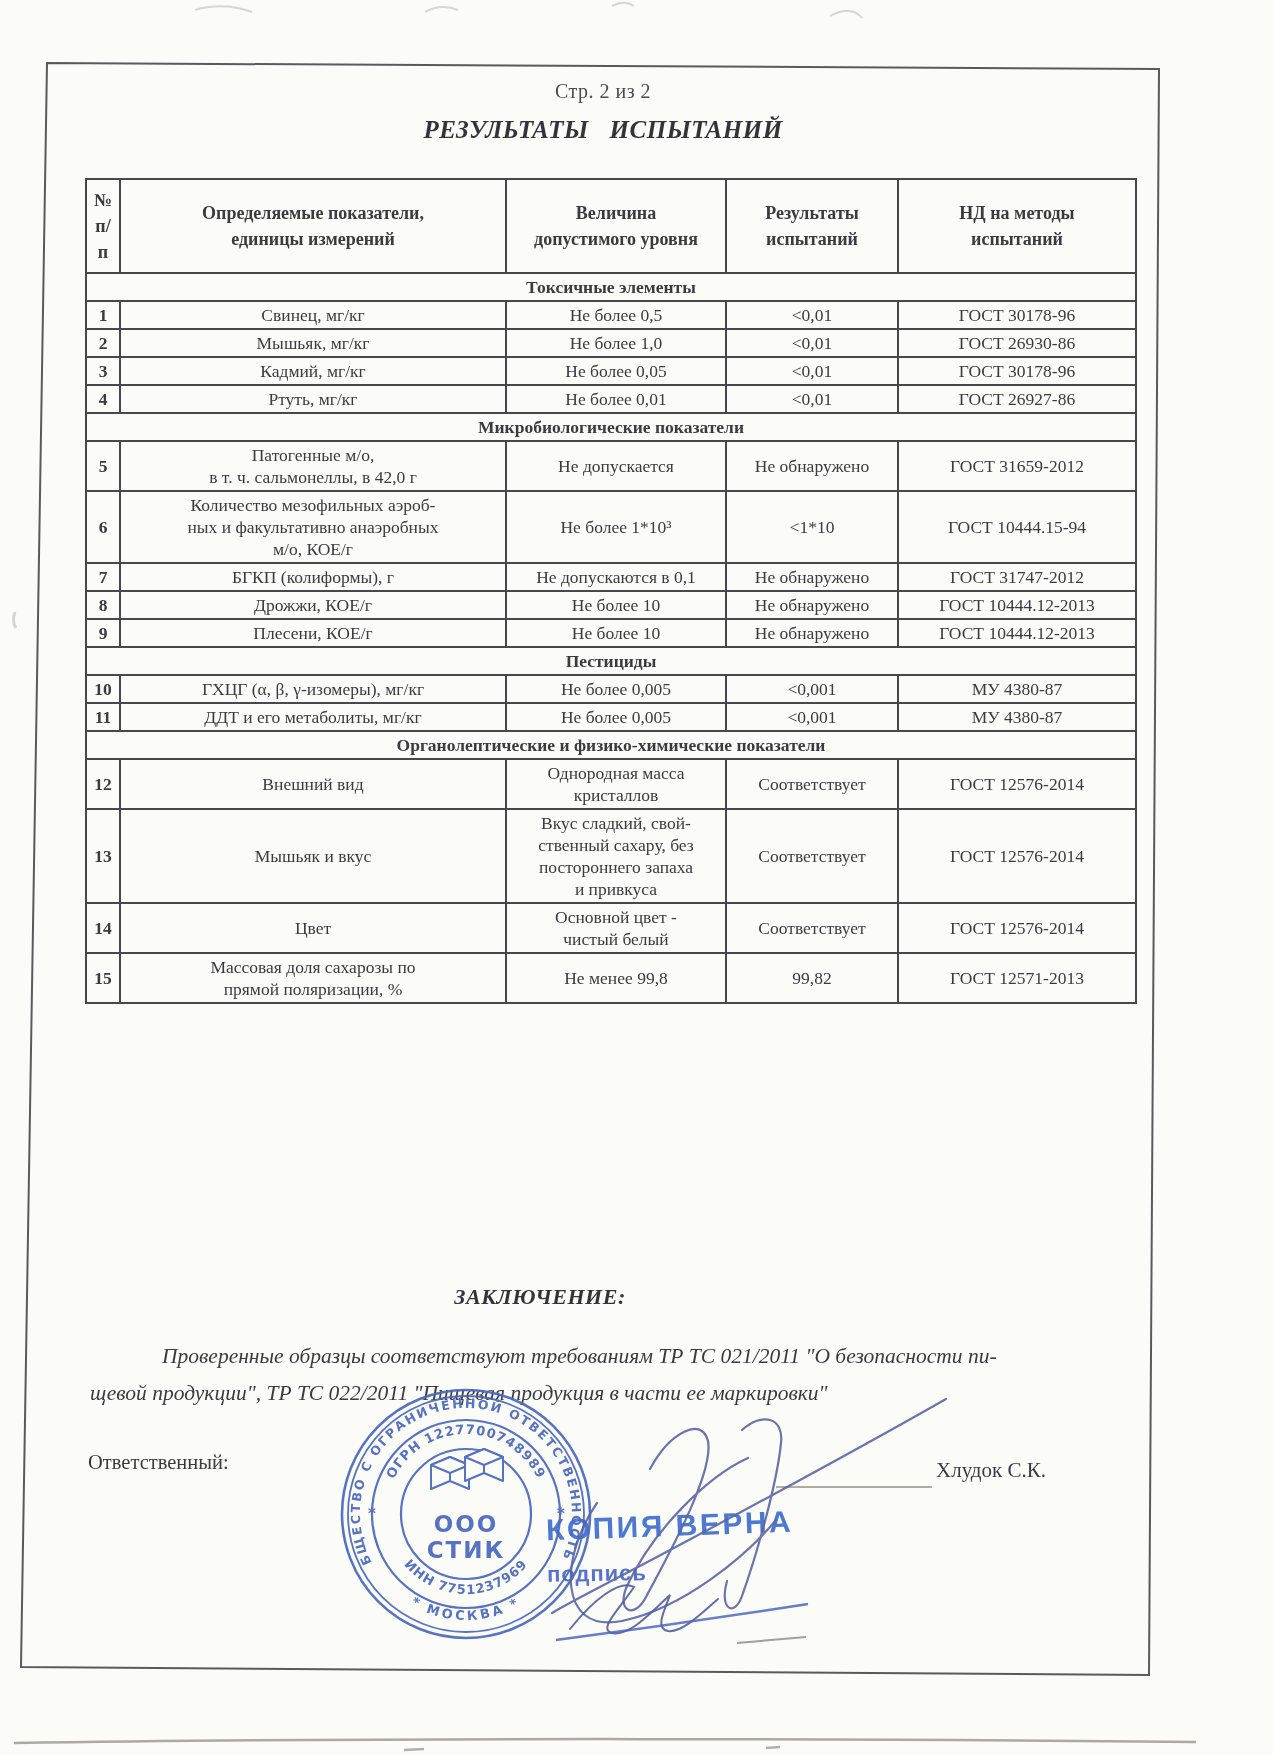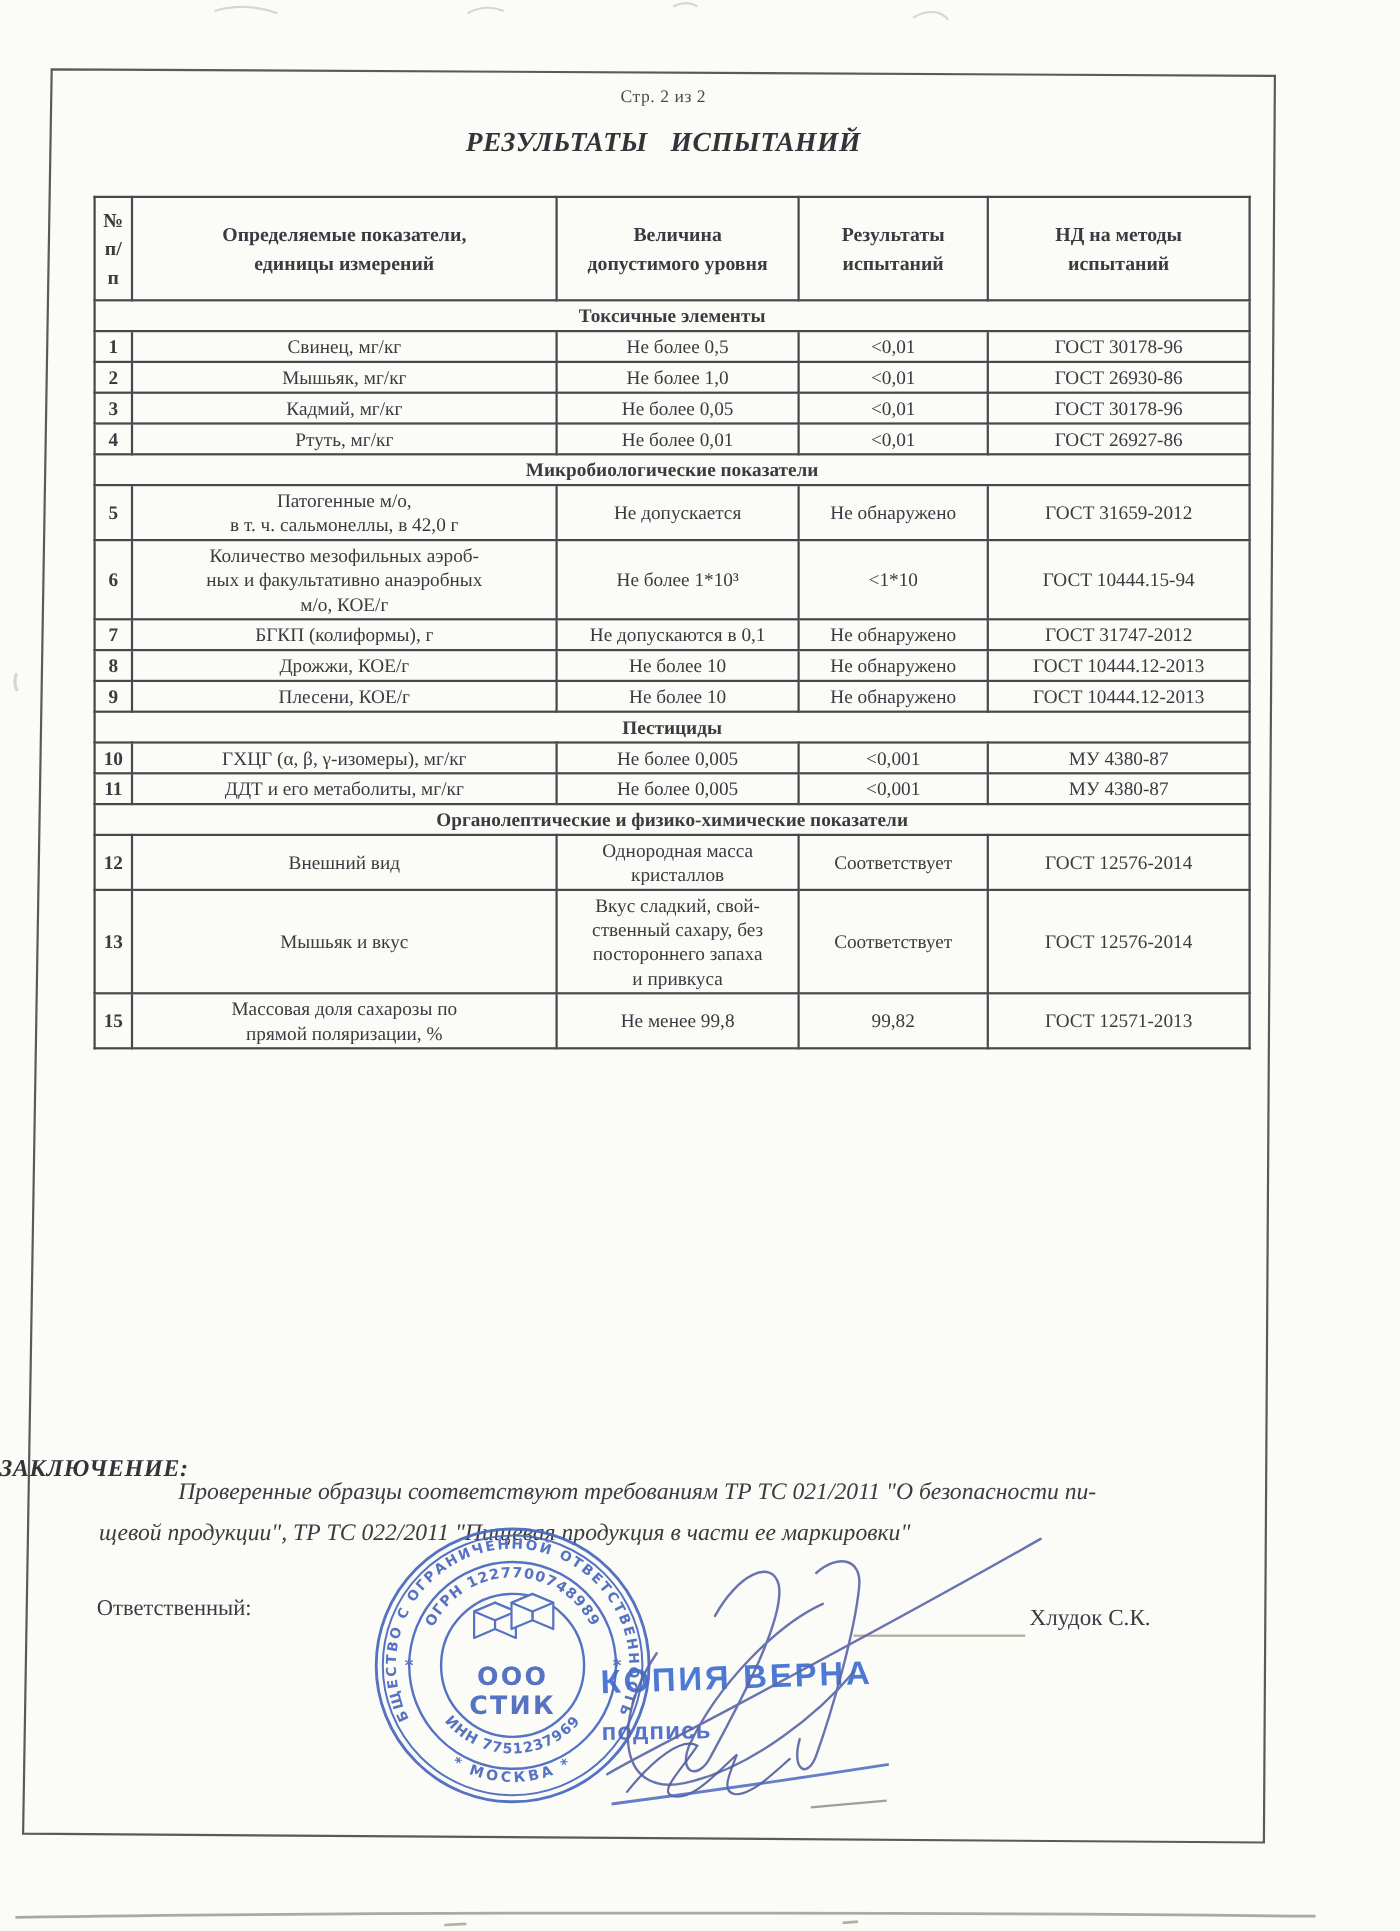--- a/index.html
+++ b/index.html
@@ -8,21 +8,21 @@
     width:1273px;height:1755px;
     background:#fbfbf8;
     font-family:"Liberation Serif", serif;
     color:#3a3a40;
     overflow:hidden;
   }
   
   .overlay-svg{position:absolute;left:0;top:0;pointer-events:none;}
   .page-num{
     position:absolute;top:80px;left:0;width:1206px;
-    text-align:center;font-size:16px;color:#4b4b52;letter-spacing:.5px;
+    text-align:center;font-size:20px;color:#4b4b52;letter-spacing:.5px;
   }
   .doc-title{
     position:absolute;top:116px;left:0;width:1206px;
     text-align:center;font-size:25px;font-weight:bold;font-style:italic;
     letter-spacing:.5px;word-spacing:14px;color:#333339;
   }
   
   table.results{
     position:absolute;top:178px;left:85px;width:1050px;
     border-collapse:collapse;table-layout:fixed;
@@ -36,22 +36,22 @@
     color:#3a3a40;
   }
   table.results th{
     font-weight:bold;font-size:18px;line-height:26px;padding:7px 4px;
   }
   td.section-cell{font-weight:bold;font-size:18px;padding:3px;}
   td.num-cell{font-weight:bold;}
   
   .conclusion-heading{
     position:absolute;top:1284px;left:0;width:1080px;
-    font-size:22px;font-weight:bold;font-style:italic;
-    letter-spacing:.5px;color:#333339;margin-top:38px;
+    text-align:center;font-size:22px;font-weight:bold;font-style:italic;
+    letter-spacing:.5px;color:#333339;
   }
   .conclusion-par{
     position:absolute;top:1338px;left:90px;width:1010px;
     font-size:21.5px;font-style:italic;line-height:37px;color:#3a3a40;
   }
   .conclusion-par .line1{padding-left:72px;}
   
   .responsible-label{
     position:absolute;top:1451px;left:88px;
     font-size:20.5px;color:#3a3a40;
@@ -220,20 +220,28 @@
         <td>Соответствует</td>
         <td>ГОСТ 12576-2014</td>
       </tr>
       <tr>
         <td class="num-cell">13</td>
         <td>Мышьяк и вкус</td>
         <td>Вкус сладкий, свой-
 ственный сахару, без
 постороннего запаха
 и привкуса</td>
+        <td>Соответствует</td>
+        <td>ГОСТ 12576-2014</td>
+      </tr>
+      <tr>
+        <td class="num-cell">14</td>
+        <td>Цвет</td>
+        <td>Основной цвет -
+чистый белый</td>
         <td>Соответствует</td>
         <td>ГОСТ 12576-2014</td>
       </tr>
       <tr>
         <td class="num-cell">15</td>
         <td>Массовая доля сахарозы по
 прямой поляризации, %</td>
         <td>Не менее 99,8</td>
         <td>99,82</td>
         <td>ГОСТ 12571-2013</td>

